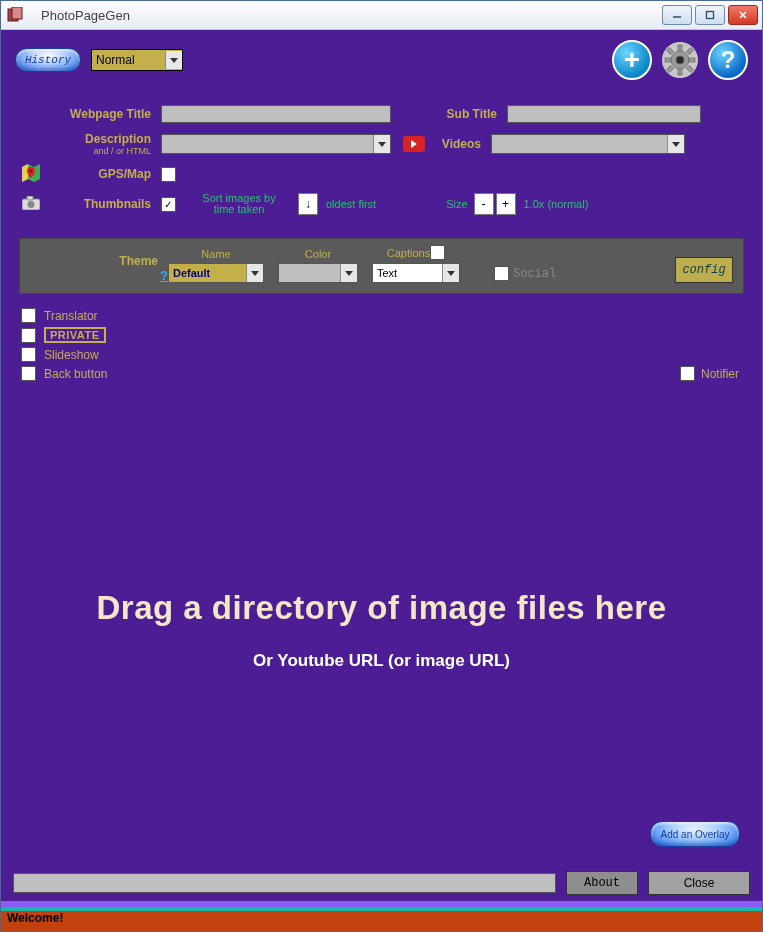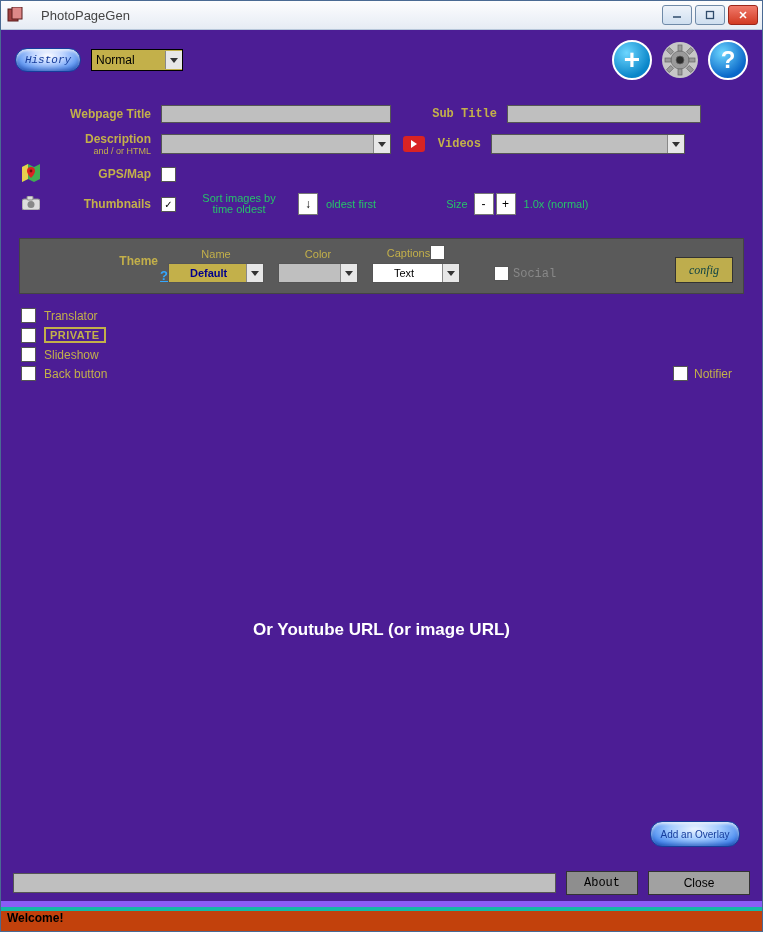--- a/index.html
+++ b/index.html
@@ -177,35 +177,34 @@
     box-sizing: border-box;
   }
   .combo {
     height: 20px;
     background: #bfbfbf;
     border: 1px solid #555;
     display: flex;
     align-items: center;
     box-sizing: border-box;
   }
-  .combo .ctext { flex:1; padding-left:21px; font-size:11px; color:#000; }
+  .combo .ctext { flex:1; padding-left:4px; font-size:11px; color:#000; }
   .combo .sel-arrow { height: 100%; }
   .checkbox {
     width: 13px; height: 13px;
     background: #fff;
     border: 1px solid #555;
     display:inline-flex;align-items:center;justify-content:center;
     font-size:10px;color:#000;
   }
   .sec-label {
     color: #c3b04a;
     font-weight: bold;
     font-size: 12px;
     text-align:right;
-    font-family:Liberation Mono, monospace;
   }
   .yt-icon {
     width: 22px; height: 16px;
     background: #d92323;
     border-radius: 3px;
     display:flex;align-items:center;justify-content:center;
   }
   .yt-icon::after {
     content:"";
     border-left:6px solid #fff;
@@ -272,21 +271,21 @@
   .social-text {
     font-family: "Courier New", monospace;
     color: #888;
     font-size: 12px;
     margin-left: 4px;
   }
   .config-btn {
     width: 56px; height: 24px;
     background: #bead4d;
     border: 1px solid #333;
-    font-family:Liberation Serif, serif;
+    font-family:Liberation Mono, monospace;
     font-style: italic;
     font-size: 12px;
     color: #144;
     display:flex;align-items:center;justify-content:center;
     margin-left: auto;
   }
 
   
   .options {
     padding: 10px 20px;
@@ -299,21 +298,21 @@
     display:inline-block;
     border: 2px solid #c3b04a;
     color:#c3b04a;
     font-weight:bold;
     padding: 0 4px;
     font-size:11px;
     letter-spacing: 0.5px;
   }
   .notifier {
     position:absolute;
-    right: 30px;
+    right: 23px;
     display:flex;align-items:center;gap:6px;
     color:#c3b04a;font-size:12px;
   }
 
   
   .dropzone {
     flex: 1;
     display:flex;flex-direction:column;align-items:center;justify-content:center;
     color:#f3e7c7;
   }
@@ -487,21 +486,21 @@
             <svg width="18" height="14" viewBox="0 0 18 14">
                 <rect x="0" y="3" width="18" height="11" rx="2" fill="#ddd" stroke="#888"></rect>
                 <rect x="5" y="0" width="6" height="4" rx="1" fill="#ddd" stroke="#888"></rect>
                 <circle cx="9" cy="8.5" r="3.5" fill="#888"></circle>
               </svg>
           </span>
         </div>
         <div class="label-col">Thumbnails</div>
         <span class="checkbox">✓</span>
         <div style="width:18px"></div>
-        <div class="sort-text" style="width:90px">Sort images by time oldest</div>
+        <div class="sort-text" style="width:90px">Sort images by time taken</div>
         <div style="width:14px"></div>
         <div class="tiny-btn">↓</div>
         <div style="width:8px"></div>
         <div class="sort-text">oldest first</div>
         <div style="width:70px"></div>
         <div class="sort-text">Size</div>
         <div style="width:6px"></div>
         <div class="tiny-btn">-</div>
         <div class="tiny-btn" style="margin-left:2px">+</div>
         <div style="width:8px"></div>
@@ -562,20 +561,21 @@
         <span class="checkbox"></span>
         <span>Back button</span>
         <div class="notifier">
           <span class="checkbox"></span>
           <span>Notifier</span>
         </div>
       </div>
     </div>
 
     <div class="dropzone">
+      <div class="drop-main">Drag a directory of image files here</div>
       <div class="drop-sub">Or Youtube URL (or image URL)</div>
     </div>
 
     <div class="overlay-btn">Add an Overlay</div>
 
     <div class="bottombar">
       <div class="progress"></div>
       <div class="b-btn about-btn">About</div>
       <div class="b-btn close-btn">Close</div>
     </div>

